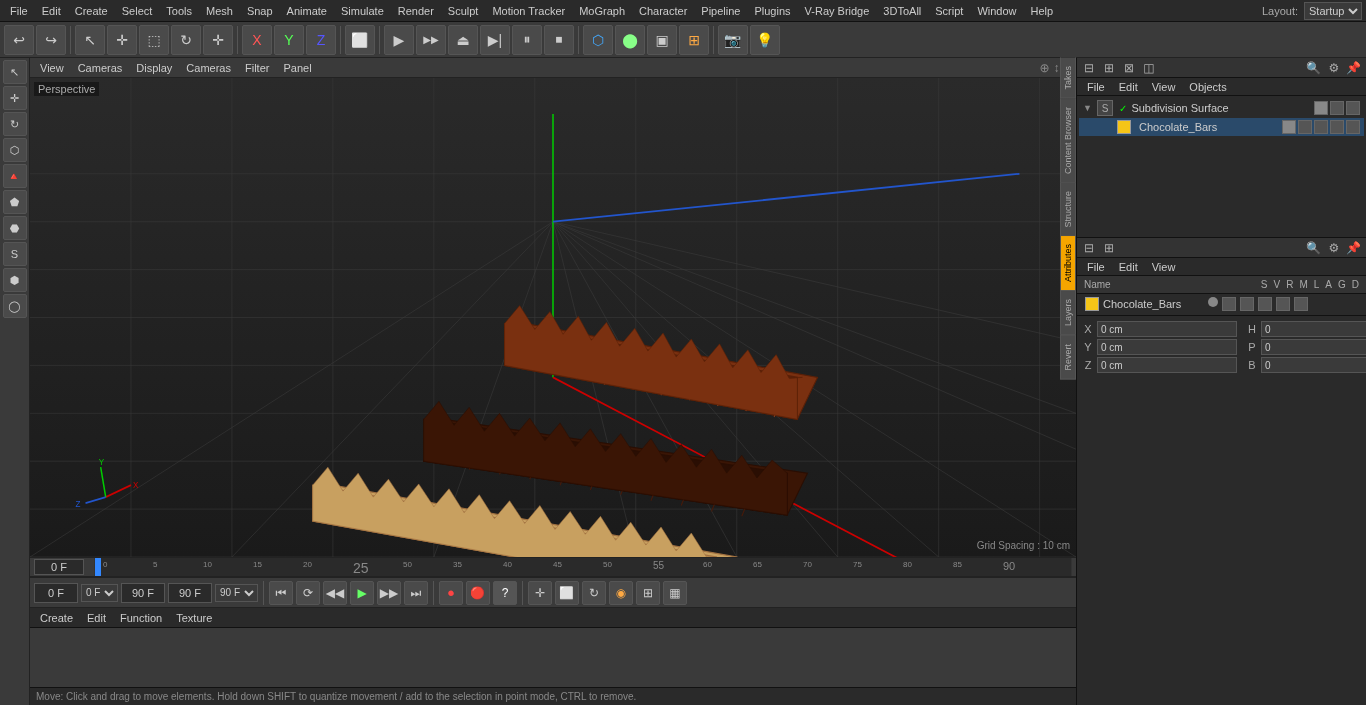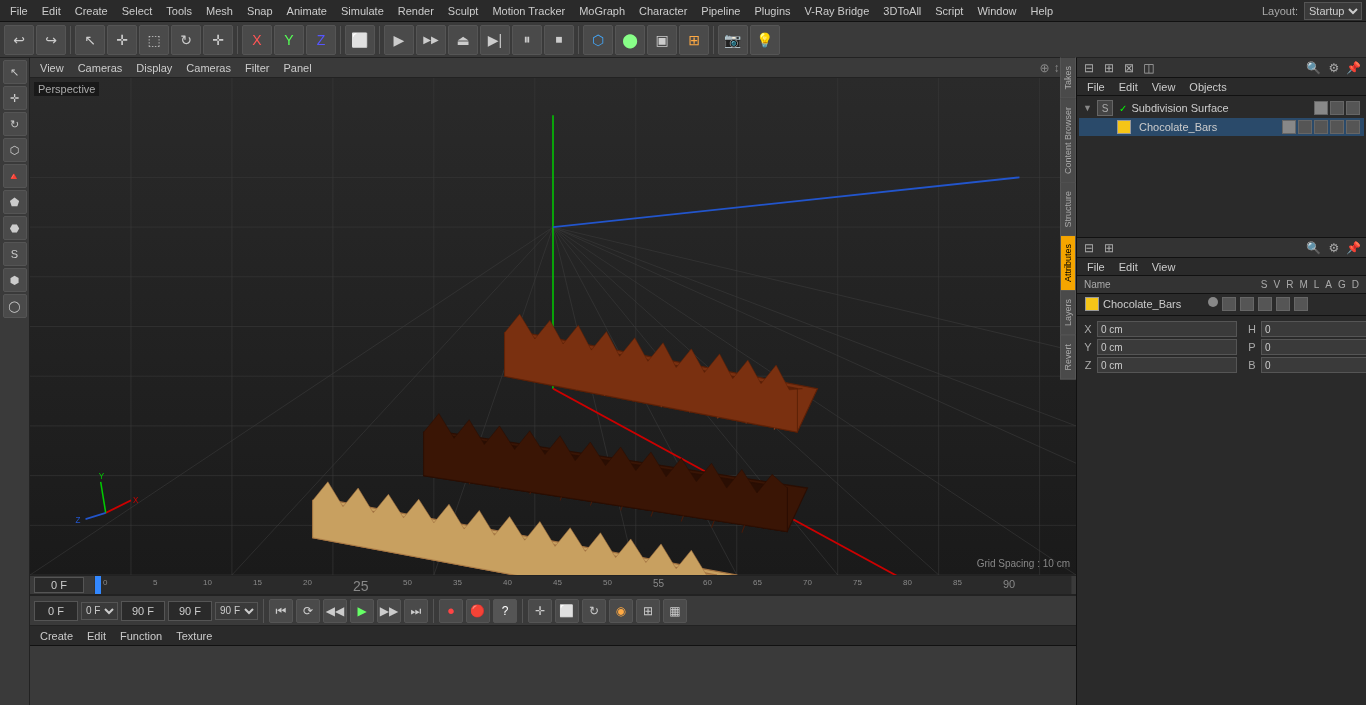--- a/index.html
+++ b/index.html
@@ -395,20 +395,23 @@
 
     <div id="materials-bar">
       <div id="materials-menu">
         <div class="mat-menu">Create</div>
         <div class="mat-menu">Edit</div>
         <div class="mat-menu">Function</div>
         <div class="mat-menu">Texture</div>
       </div>
     </div>
 
+    <div id="status-bar">
+      <div id="status-text">Move: Click and drag to move elements. Hold down SHIFT to quantize movement / add to the selection in point mode, CTRL to remove.</div>
+    </div>
   </div>
 
   <div id="right-panel">
 
     <div id="object-manager">
       <div id="om-toolbar">
         <span class="om-icon">⊟</span>
         <span class="om-icon">⊞</span>
         <span class="om-icon">⊠</span>
         <span class="om-icon">◫</span>

